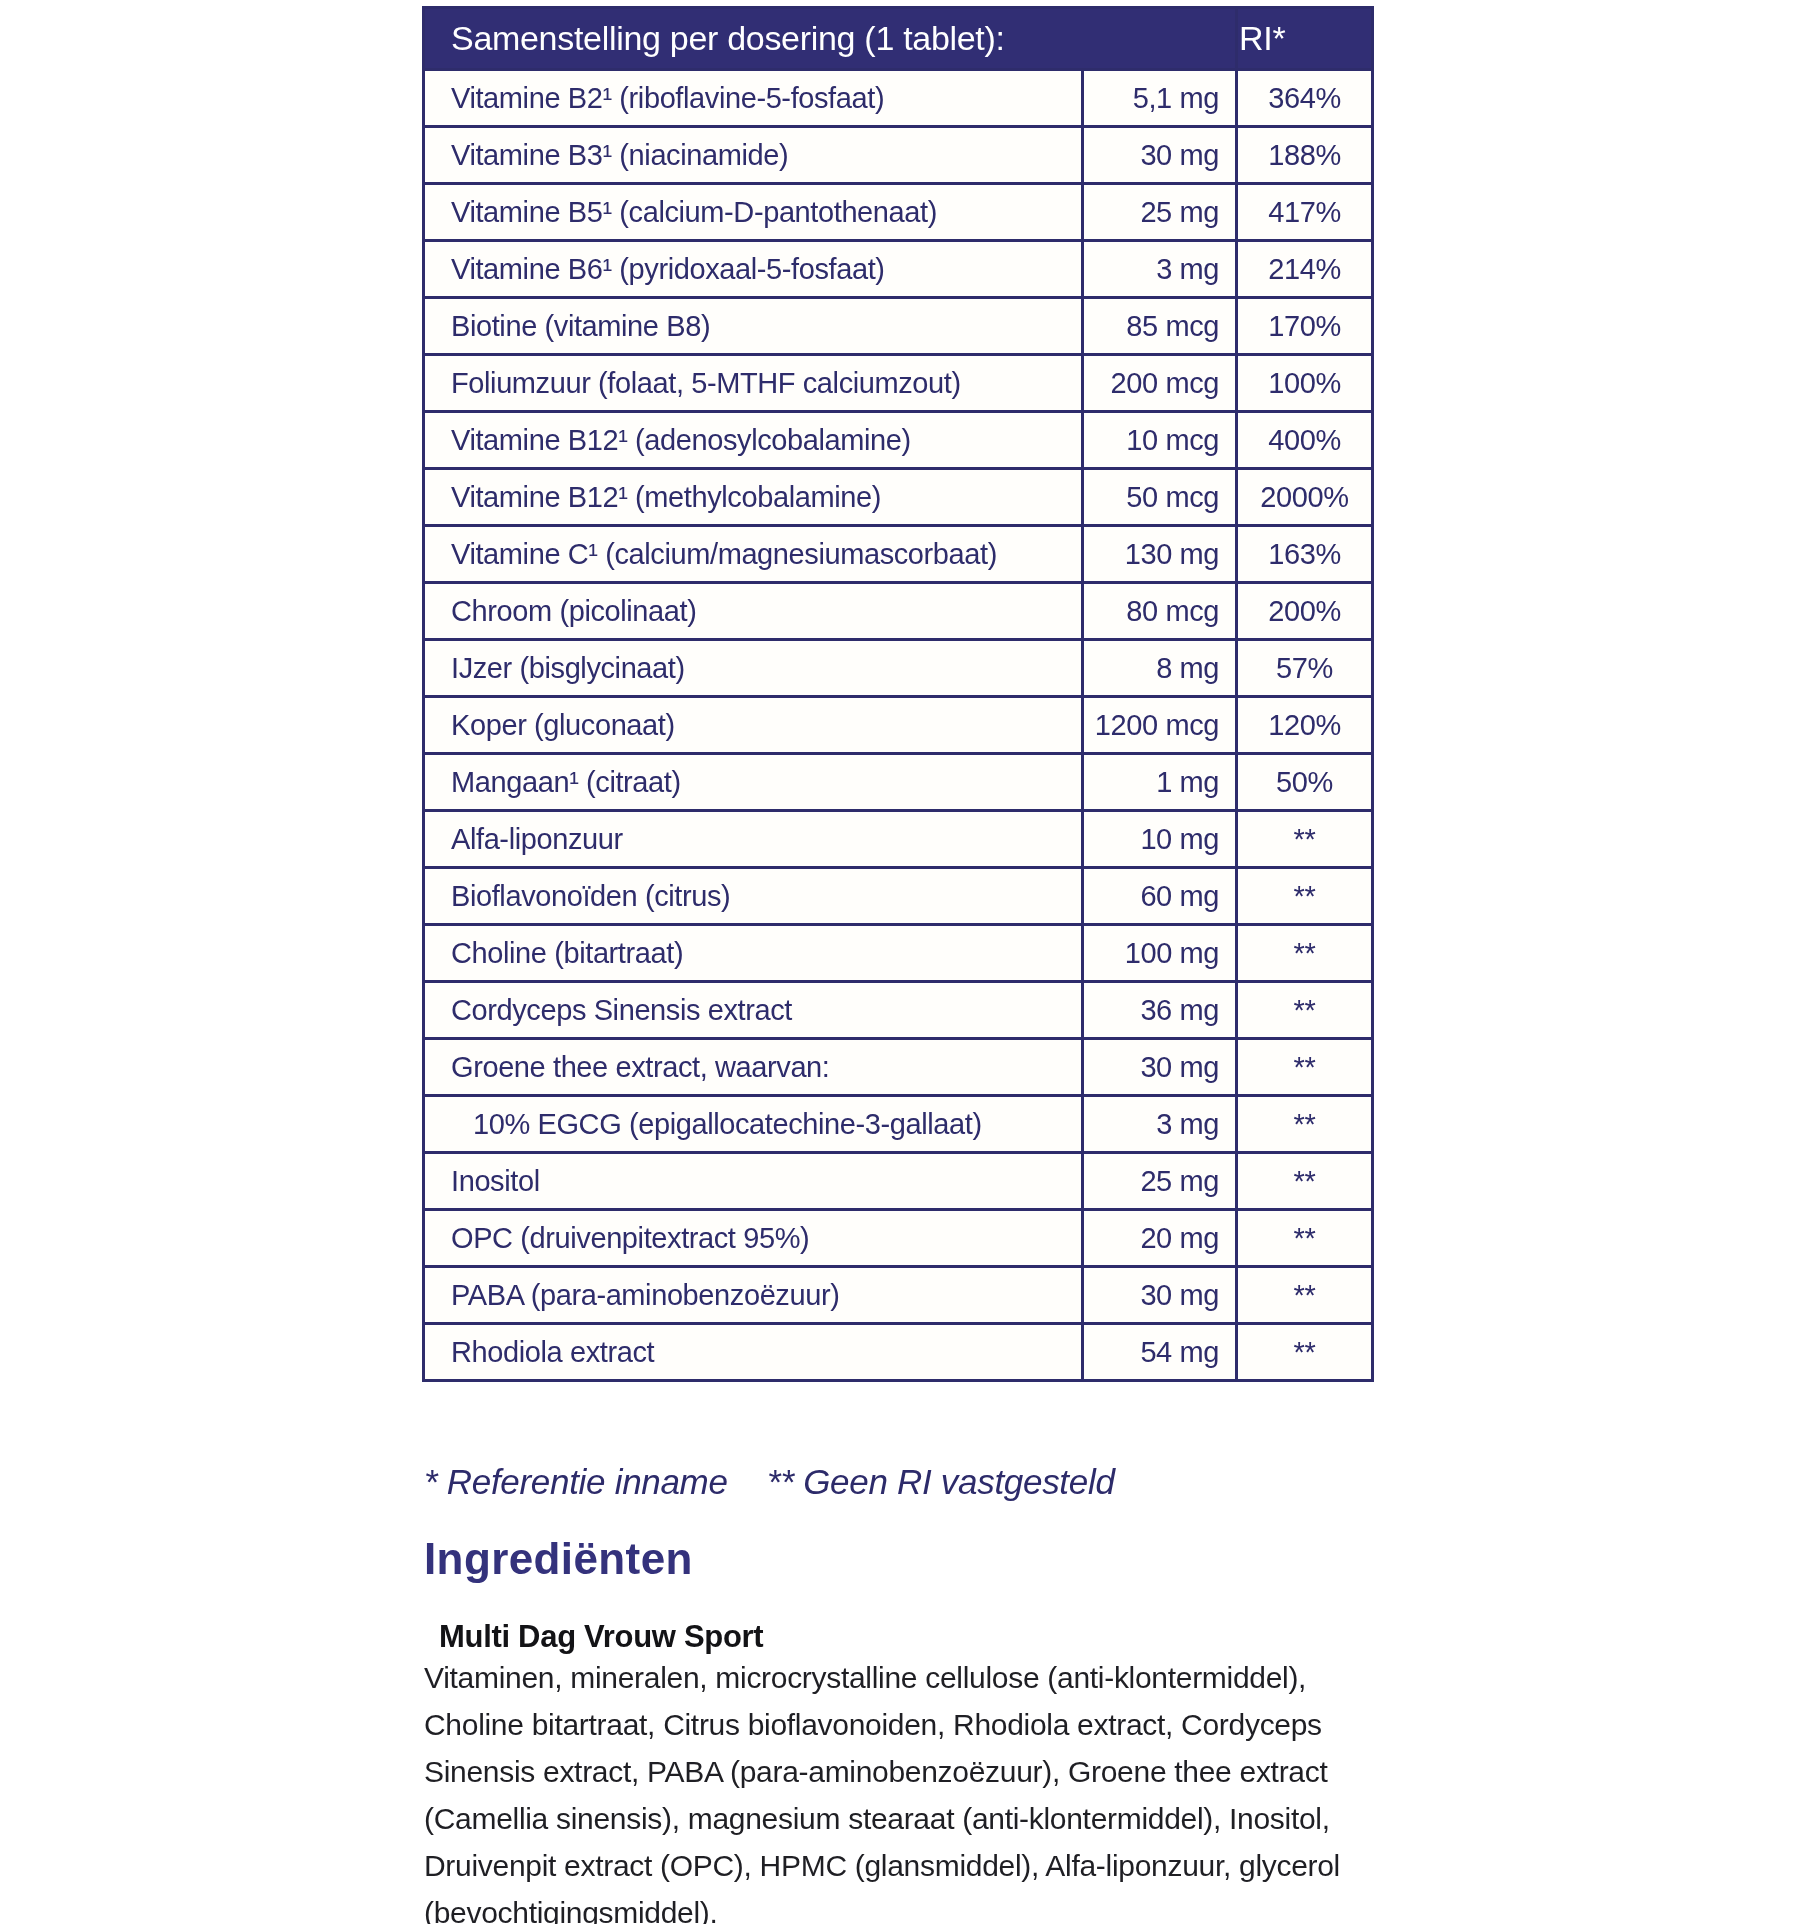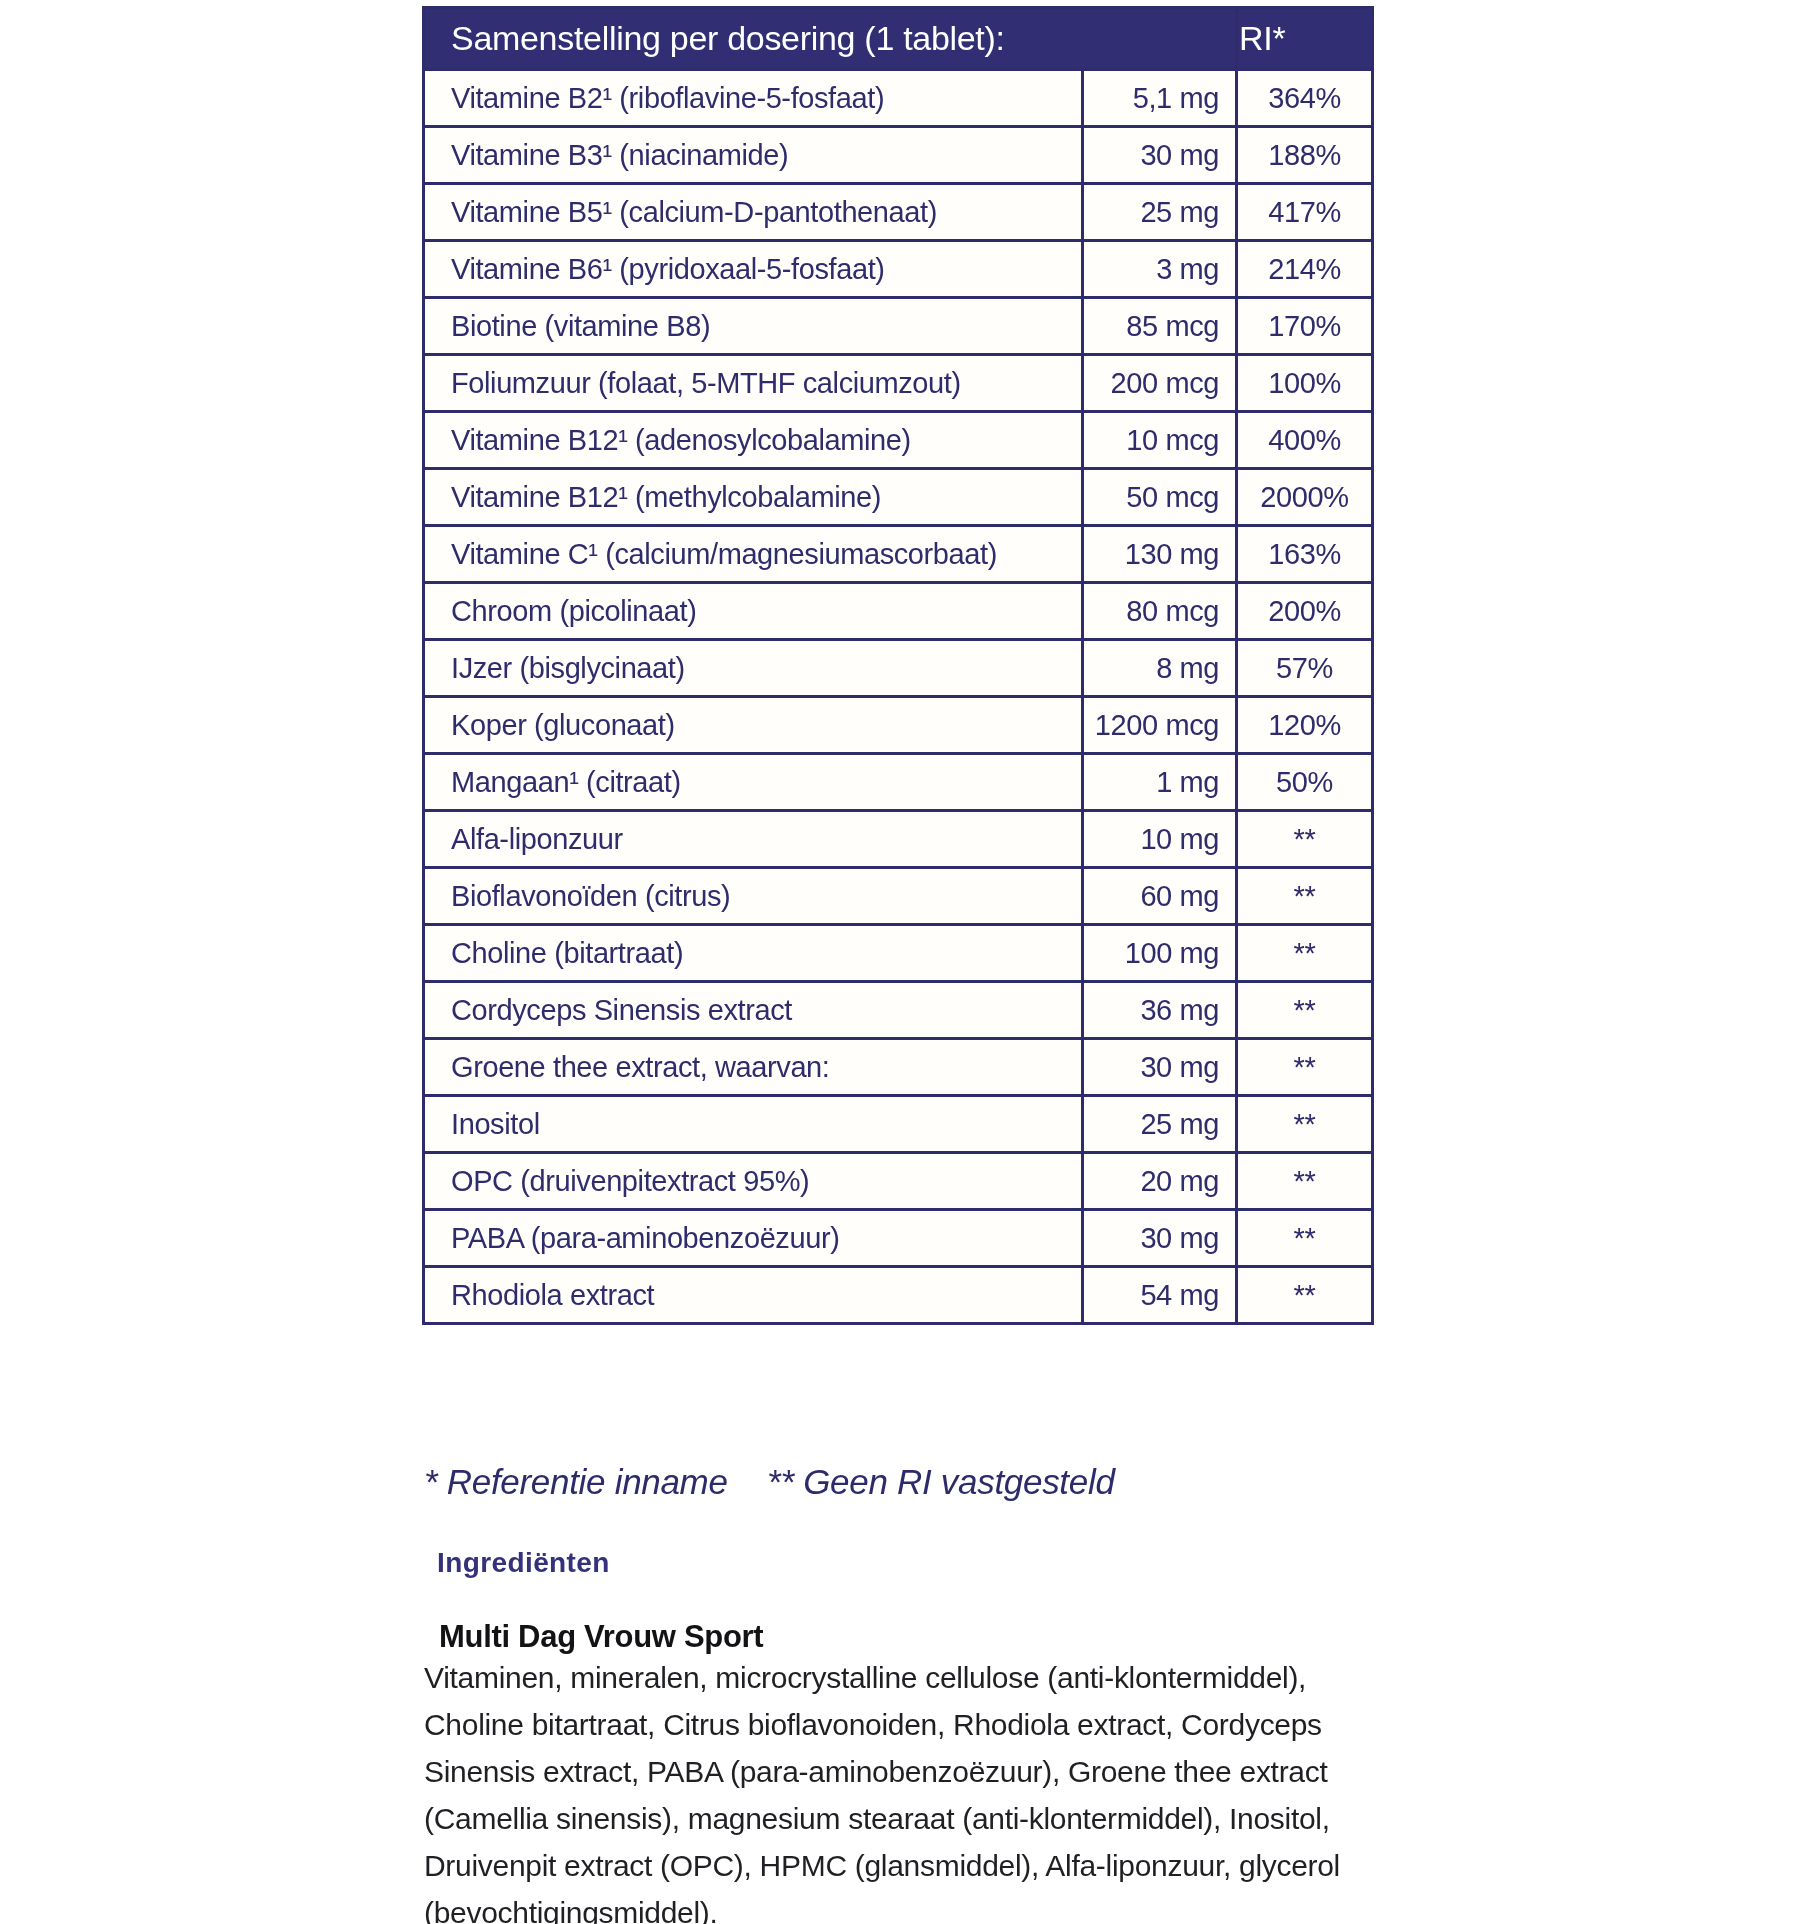--- a/index.html
+++ b/index.html
@@ -59,22 +59,22 @@
     font-style:italic;
     font-size:35px;
     color:var(--footnote);
     letter-spacing:-0.3px;
   }
   .footnote .fn-part + .fn-part{margin-left:30px;}
 
   
   .ingredients-heading{
     position:absolute;left:424px;top:1534px;
-    margin:13px;
-    font-size:28px;
+    margin:0;
+    font-size:44px;
     font-weight:bold;
     color:var(--heading);
     letter-spacing:0.4px;
     text-align:right;
   }
   .product-name{
     position:absolute;left:424px;top:1604px;
     margin:15px;
     font-size:31px;
     font-weight:bold;
@@ -193,20 +193,25 @@
           <td class="cell-name">Cordyceps Sinensis extract</td>
           <td class="cell-amount">36 mg</td>
           <td class="cell-ri">**</td>
         </tr>
         <tr>
           <td class="cell-name">Groene thee extract, waarvan:</td>
           <td class="cell-amount">30 mg</td>
           <td class="cell-ri">**</td>
         </tr>
         <tr>
+          <td class="cell-name indent">10% EGCG (epigallocatechine-3-gallaat)</td>
+          <td class="cell-amount">3 mg</td>
+          <td class="cell-ri">**</td>
+        </tr>
+        <tr>
           <td class="cell-name">Inositol</td>
           <td class="cell-amount">25 mg</td>
           <td class="cell-ri">**</td>
         </tr>
         <tr>
           <td class="cell-name">OPC (druivenpitextract 95%)</td>
           <td class="cell-amount">20 mg</td>
           <td class="cell-ri">**</td>
         </tr>
         <tr>

